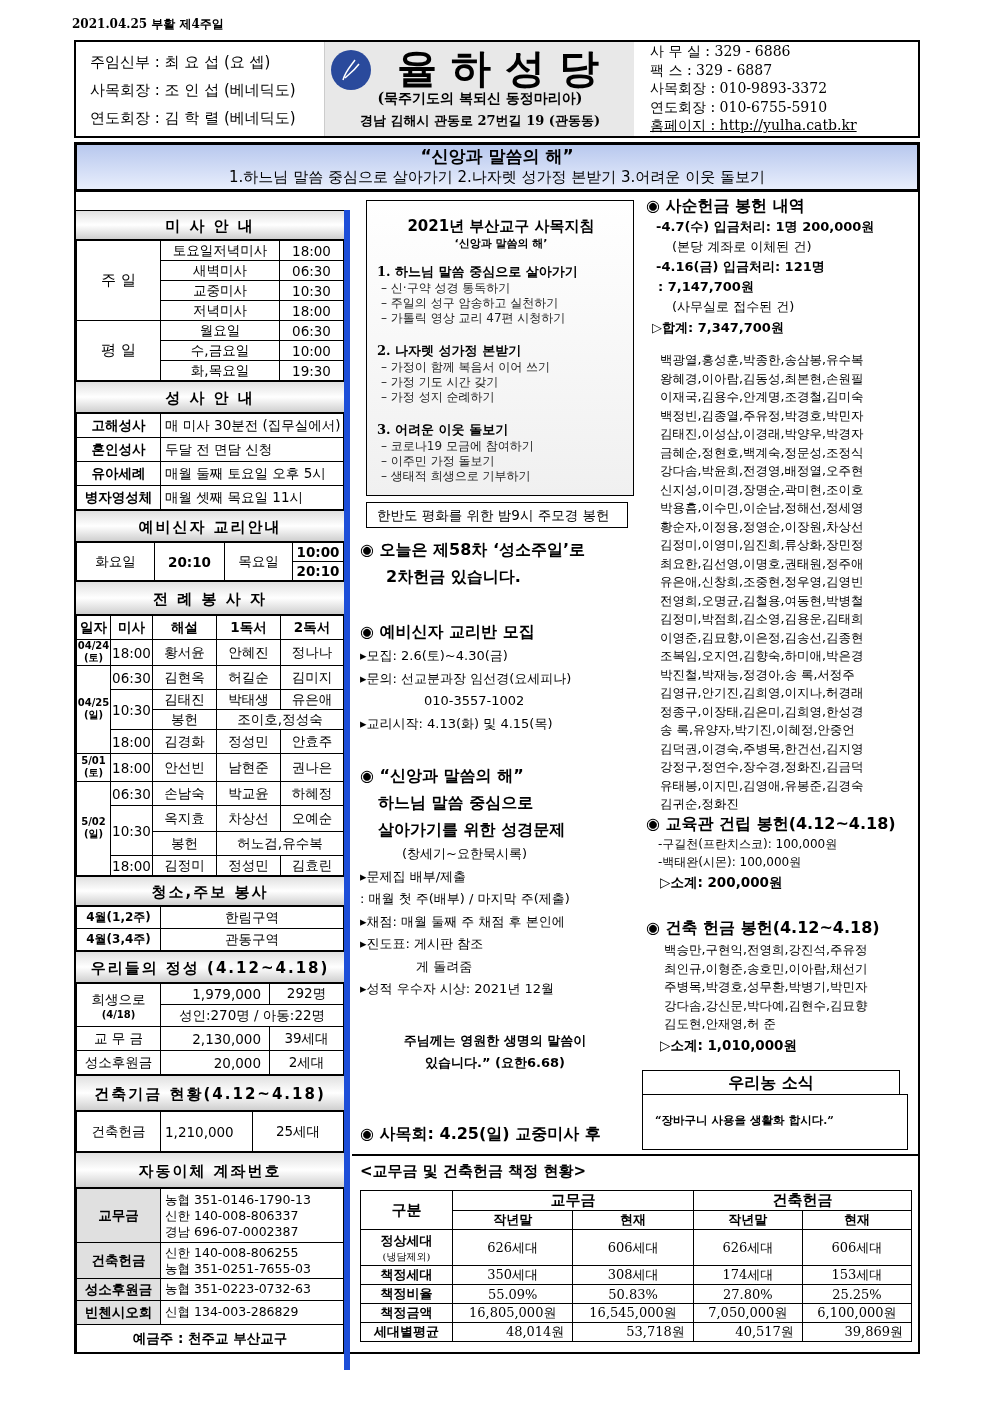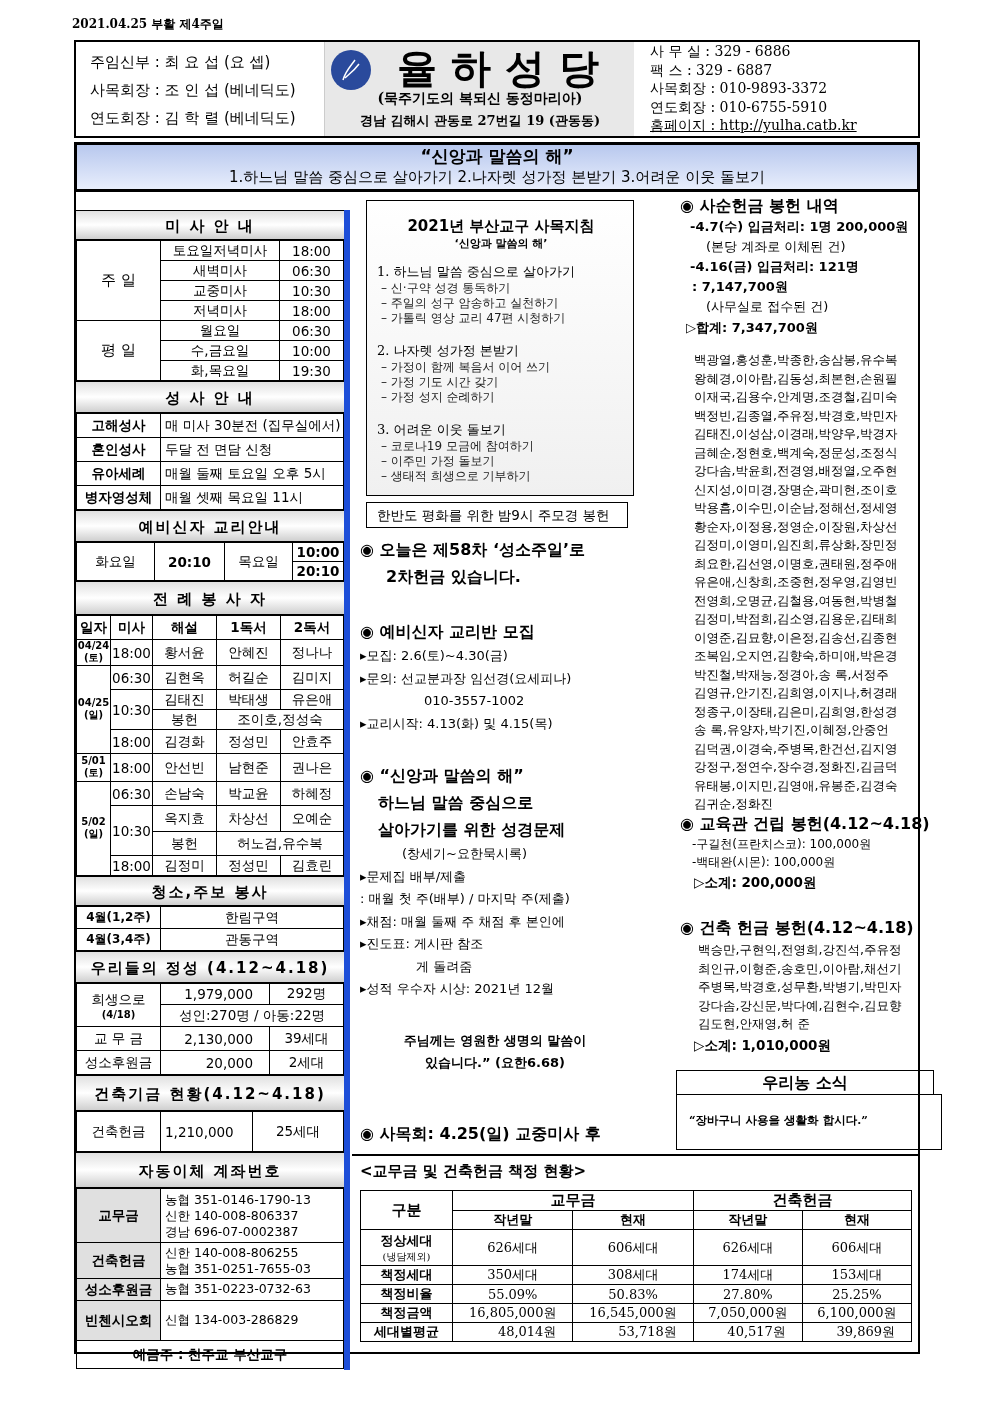--- a/index.html
+++ b/index.html
@@ -25,35 +25,35 @@
   #theme-sub { font-size: 15px; line-height: 20px; }
   
   #main { left: 74px; top: 192px; width: 846px; height: 1162px; border: 2px solid #000; border-top: none; }
   
   #left { left: 0; top: 18px; width: 274px; height: 1160px; border-right: 6px solid #1d4ed8; }
   table { border-collapse: collapse; width: 100%; }
   td, th { border: 1px solid #000; text-align: center; font-size: 13.5px; font-weight: normal; }
   .sec-head { background: linear-gradient(#e0e0e0, #ffffff 50%, #cfcfcf); font-weight: bold; font-size: 15px; text-align: center; letter-spacing: 2px; border-top: 1px solid #000; border-bottom: 1px solid #000; }
   .bold { font-weight: bold; }
   .lt { text-align: left; padding-left: 4px; }
-  .rt { text-align: right; padding-right: 16px; }
+  .rt { text-align: right; padding-right: 8px; }
   .gray { background: #e0e0e0; }
   
   #mid { left: 276px; top: 0; width: 290px; height: 960px; }
   #pastoral { left: 14px; top: 8px; width: 268px; height: 296px; border: 1px solid #000; background: linear-gradient(#fff, #f0f0f0); padding: 16px 0 0 10px; }
   #pastoral .ttl { font-size: 15px; font-weight: bold; text-align: center; width: 248px; }
   #pastoral .sub { font-size: 11px; font-weight: bold; text-align: center; width: 248px; margin-bottom: 12px; }
-  #pastoral .h { font-size: 13px; font-weight: normal; font-family: "DejaVu Serif", serif; margin-top: 10px; }
+  #pastoral .h { font-size: 13px; font-weight: bold; font-family: "DejaVu Serif", serif; margin-top: 10px; }
   #pastoral .i { font-size: 12px; line-height: 15px; padding-left: 4px; color:#222; }
   #peace { left: 14px; top: 310px; width: 262px; height: 26px; border: 1px solid #000; font-size: 13.5px; padding: 4px 0 0 10px; }
   .bullet-title { font-size: 16px; font-weight: bold; line-height: 27px; }
   .sm { font-size: 13px; line-height: 22.5px; }
   .mid-text { position: absolute; left: 8px; width: 280px; }
   
-  #right { left: 600px; top: 0; width: 278px; height: 960px; }
+  #right { left: 566px; top: 0; width: 278px; height: 960px; }
   .rt-title { font-size: 16px; font-weight: bold; }
   .names { font-size: 12.5px; line-height: 18.5px; }
   #news { left: 0; top: 878px; width: 266px; height: 82px; }
   #news-tab { left: 0; top: 0; width: 258px; height: 24px; border: 1px solid #000; border-bottom: none; font-size: 16px; font-weight: bold; text-align: center; line-height: 24px; }
   #news-body { left: 0; top: 24px; width: 266px; height: 56px; border: 1px solid #000; font-size: 11.5px; font-weight: bold; padding: 18px 0 0 12px; font-family: "DejaVu Serif", serif; }
   
   #quota { left: 276px; top: 962px; width: 568px; height: 198px; border-top: 2px solid #000; }
   #quota-title { left: 8px; top: 6px; font-size: 15px; font-weight: bold; }
   #quota-table { left: 8px; top: 34px; width: 552px; }
   #quota-table td { font-family: "DejaVu Serif", serif; font-size: 13px; height: 18px; }
@@ -305,21 +305,21 @@
             <td class="lt" style="font-size:12.5px;line-height:16px">
               <div>신한  140-008-806255</div>
               <div>농협  351-0251-7655-03</div>
             </td>
           </tr>
       <tr>
             <td class="gray bold" style="height:22px">성소후원금</td>
             <td class="lt" style="font-size:12.5px">농협  351-0223-0732-63</td>
           </tr>
       <tr>
-            <td class="gray bold" style="height:40px">빈첸시오회</td>
+            <td class="gray bold" style="height:24px">빈첸시오회</td>
             <td class="lt" style="font-size:12.5px">신협  134-003-286829</td>
           </tr>
       <tr>
             <td colspan="2" class="bold" style="height:28px">예금주 : 천주교 부산교구</td>
           </tr>
     </tbody>
       </table>
   </div>
 
   <div class="abs" id="mid">

